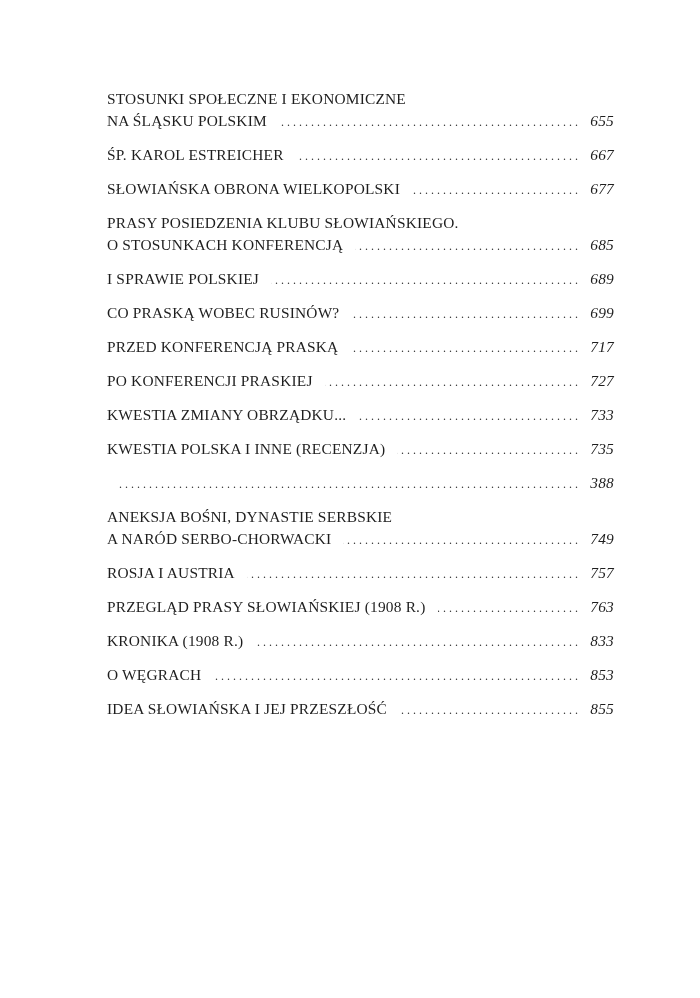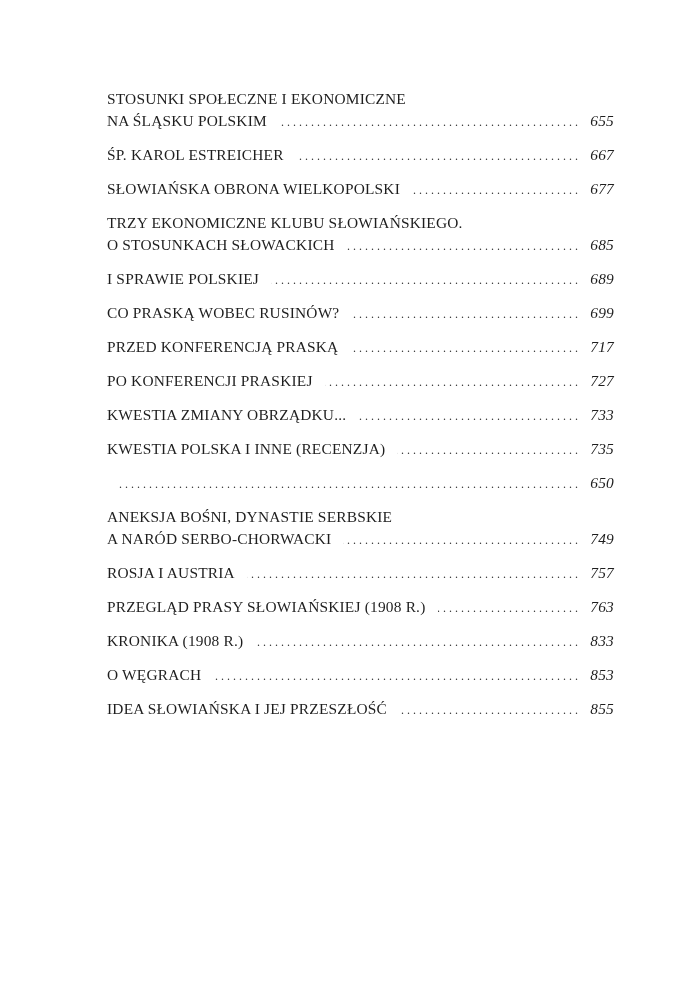--- a/index.html
+++ b/index.html
@@ -84,24 +84,24 @@
   <div class="entry">
     <div class="line">
       <span class="title-text">SŁOWIAŃSKA OBRONA WIELKOPOLSKI</span>
       <span class="leader"></span>
       <span class="page-num">677</span>
     </div>
   </div>
 
   <div class="entry">
     <div class="line">
-      <span class="title-text">TRZY EKONOMICZNE KLUBU SŁOWIAŃSKIEGO.</span>
-    </div>
-    <div class="line">
-      <span class="title-text">O STOSUNKACH SŁOWACKICH</span>
+      <span class="title-text">PRASY POSIEDZENIA KLUBU SŁOWIAŃSKIEGO.</span>
+    </div>
+    <div class="line">
+      <span class="title-text">O STOSUNKACH KONFERENCJĄ</span>
       <span class="leader"></span>
       <span class="page-num">685</span>
     </div>
   </div>
 
   <div class="entry">
     <div class="line">
       <span class="title-text">I SPRAWIE POLSKIEJ</span>
       <span class="leader"></span>
       <span class="page-num">689</span>
@@ -144,21 +144,21 @@
     <div class="line">
       <span class="title-text">KWESTIA POLSKA I INNE (RECENZJA)</span>
       <span class="leader"></span>
       <span class="page-num">735</span>
     </div>
   </div>
 
   <div class="entry">
     <div class="line">
       <span class="leader"></span>
-      <span class="page-num">650</span>
+      <span class="page-num">388</span>
     </div>
   </div>
 
   <div class="entry">
     <div class="line">
       <span class="title-text">ANEKSJA BOŚNI, DYNASTIE SERBSKIE</span>
     </div>
     <div class="line">
       <span class="title-text">A NARÓD SERBO-CHORWACKI</span>
       <span class="leader"></span>

